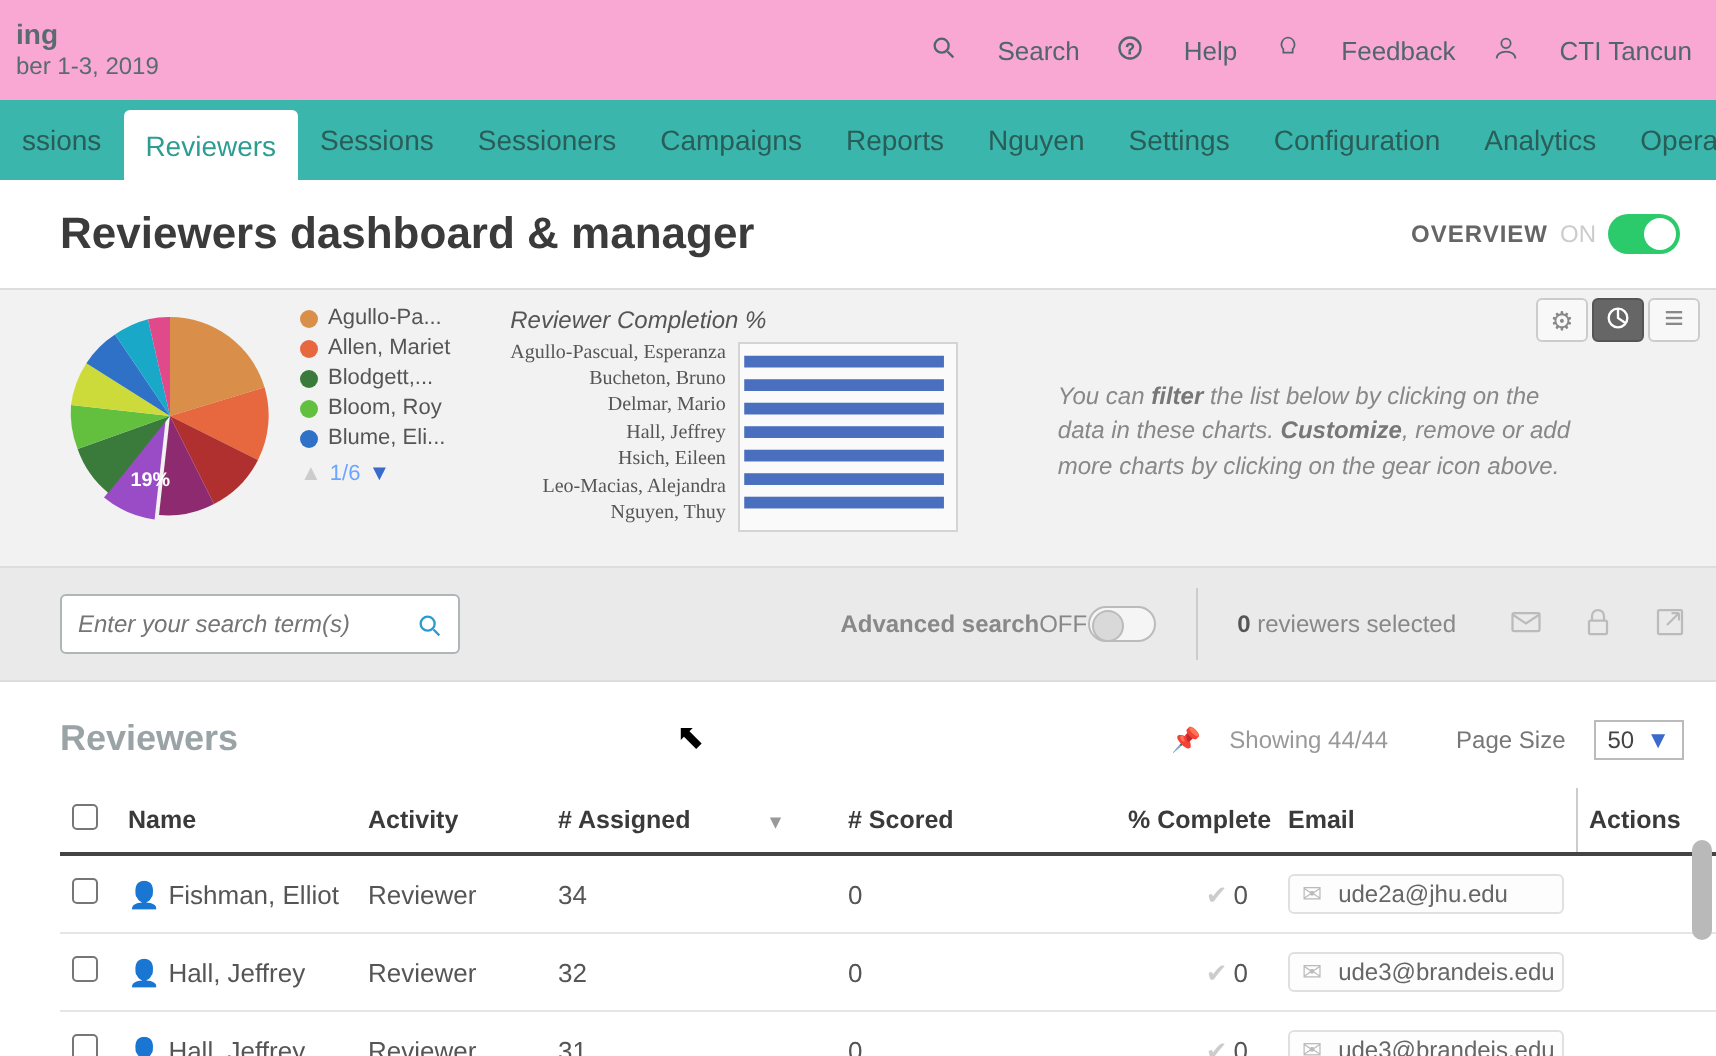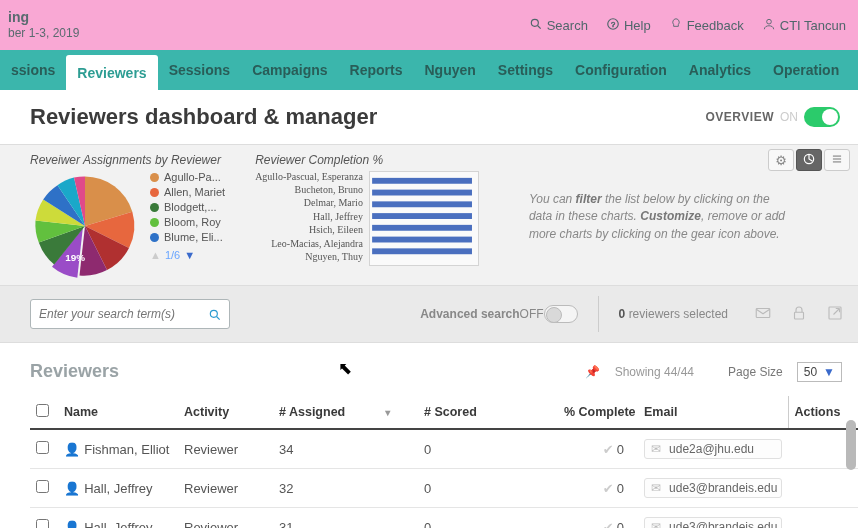--- a/index.html
+++ b/index.html
@@ -3,26 +3,26 @@
 <meta charset="utf-8">
 <style>
 * { margin: 0; padding: 0; box-sizing: border-box; }
 body { font-family: Arial, Helvetica, sans-serif; font-size: 13px; color: #333; background: #fff; width: 858px; height: 528px; overflow: hidden; position: relative; }
 
 
 .top-banner { background: #f9a8d4; height: 50px; display: flex; align-items: center; justify-content: space-between; padding: 0 12px 0 0; color: #5a6b70; }
 .banner-left { padding-left: 8px; font-size: 12px; line-height: 1.25; color: #5a6b70; }
 .banner-left .title-part { font-weight: bold; font-size: 14px; }
 .banner-tools { display: flex; gap: 18px; align-items: center; font-size: 13px; color: #50666b; }
-.banner-tools .tool { display: flex; align-items: center; gap: 4px; cursor: pointer; }
+.banner-tools .tool { display: flex; align-items: center; gap: 20px; cursor: pointer; }
 .banner-tools svg { width: 14px; height: 14px; fill:#50666b; stroke:#50666b; }
 
 
 .nav-tabs { background: #3bb6ac; height: 40px; display: flex; align-items: stretch; padding-left: 0; font-size: 14px; }
-.nav-tabs .tab { padding: 18px 11px; display:flex; align-items:center; color: #295d58; cursor:pointer; font-weight:700; }
+.nav-tabs .tab { padding: 18px 11px; display:flex; align-items:center; color: #295d58; cursor:pointer; font-weight:400; }
 .nav-tabs .tab.active { background: #fff; color: #2d9d93; border-radius: 3px 3px 0 0; margin-top:5px; }
 
 
 .page-header { display:flex; align-items:center; justify-content:space-between; padding: 14px 18px 14px 30px; }
 .page-header h1 { font-size: 22px; font-weight: bold; color: #3b3b3b; }
 .overview-toggle { display:flex; align-items:center; gap:6px; font-size: 12px; font-weight:bold; color:#888; }
 .overview-toggle .label { color:#666; letter-spacing:0.5px;}
 .overview-toggle .on { color:#ccc; font-weight:normal;}
 .switch { width: 36px; height: 20px; background:#2bcb6b; border-radius: 10px; position: relative; cursor:pointer; }
 .switch::after { content:""; position:absolute; right:2px; top:2px; width:16px; height:16px; background:#fff; border-radius:50%; }
@@ -137,20 +137,21 @@
           </svg></span>
       <span>CTI Tancun</span>
     </div>
   </div>
 </div>
 
 <div class="nav-tabs">
   <div class="tab">ssions</div>
   <div class="tab active">Reviewers</div>
   <div class="tab">Sessions</div>
+  <div class="tab">Sessioners</div>
   <div class="tab">Campaigns</div>
   <div class="tab">Reports</div>
   <div class="tab">Nguyen</div>
   <div class="tab">Settings</div>
   <div class="tab">Configuration</div>
   <div class="tab">Analytics</div>
   <div class="tab">Operation</div>
 </div>
 
 <div class="page-header">
@@ -176,21 +177,20 @@
     <div class="ib">
         <span><svg viewBox="0 0 24 24">
             <line x1="5" y1="7" x2="19" y2="7" stroke="currentColor" stroke-width="2"></line>
             <line x1="5" y1="12" x2="19" y2="12" stroke="currentColor" stroke-width="2"></line>
             <line x1="5" y1="17" x2="19" y2="17" stroke="currentColor" stroke-width="2"></line>
           </svg></span>
       </div>
   </div>
 
   <div class="chart-block">
-    <div class="chart-title">Reveiwer Assignments by Reviewer</div>
     <div class="pie-wrap">
       <svg class="pie-svg" viewBox="0 0 100 100">
         <g transform="translate(50,50)">
           <path d="M0 0 L0 -45 A45 45 0 0 1 43 -13 Z" fill="#d98f4a"></path>
           <path d="M0 0 L43 -13 A45 45 0 0 1 40 20 Z" fill="#e7673e"></path>
           <path d="M0 0 L40 20 A45 45 0 0 1 20 40 Z" fill="#b03030"></path>
           <path d="M0 0 L20 40 A45 45 0 0 1 -5 45 Z" fill="#8e2a6f"></path>
           <path d="M0 0 L-5 45 A45 45 0 0 1 -28 35 Z" fill="#9a4cc7" transform="translate(-2,2)"></path>
           <path d="M0 0 L-28 35 A45 45 0 0 1 -42 15 Z" fill="#3a7a3a"></path>
           <path d="M0 0 L-42 15 A45 45 0 0 1 -45 -5 Z" fill="#62c03e"></path>

